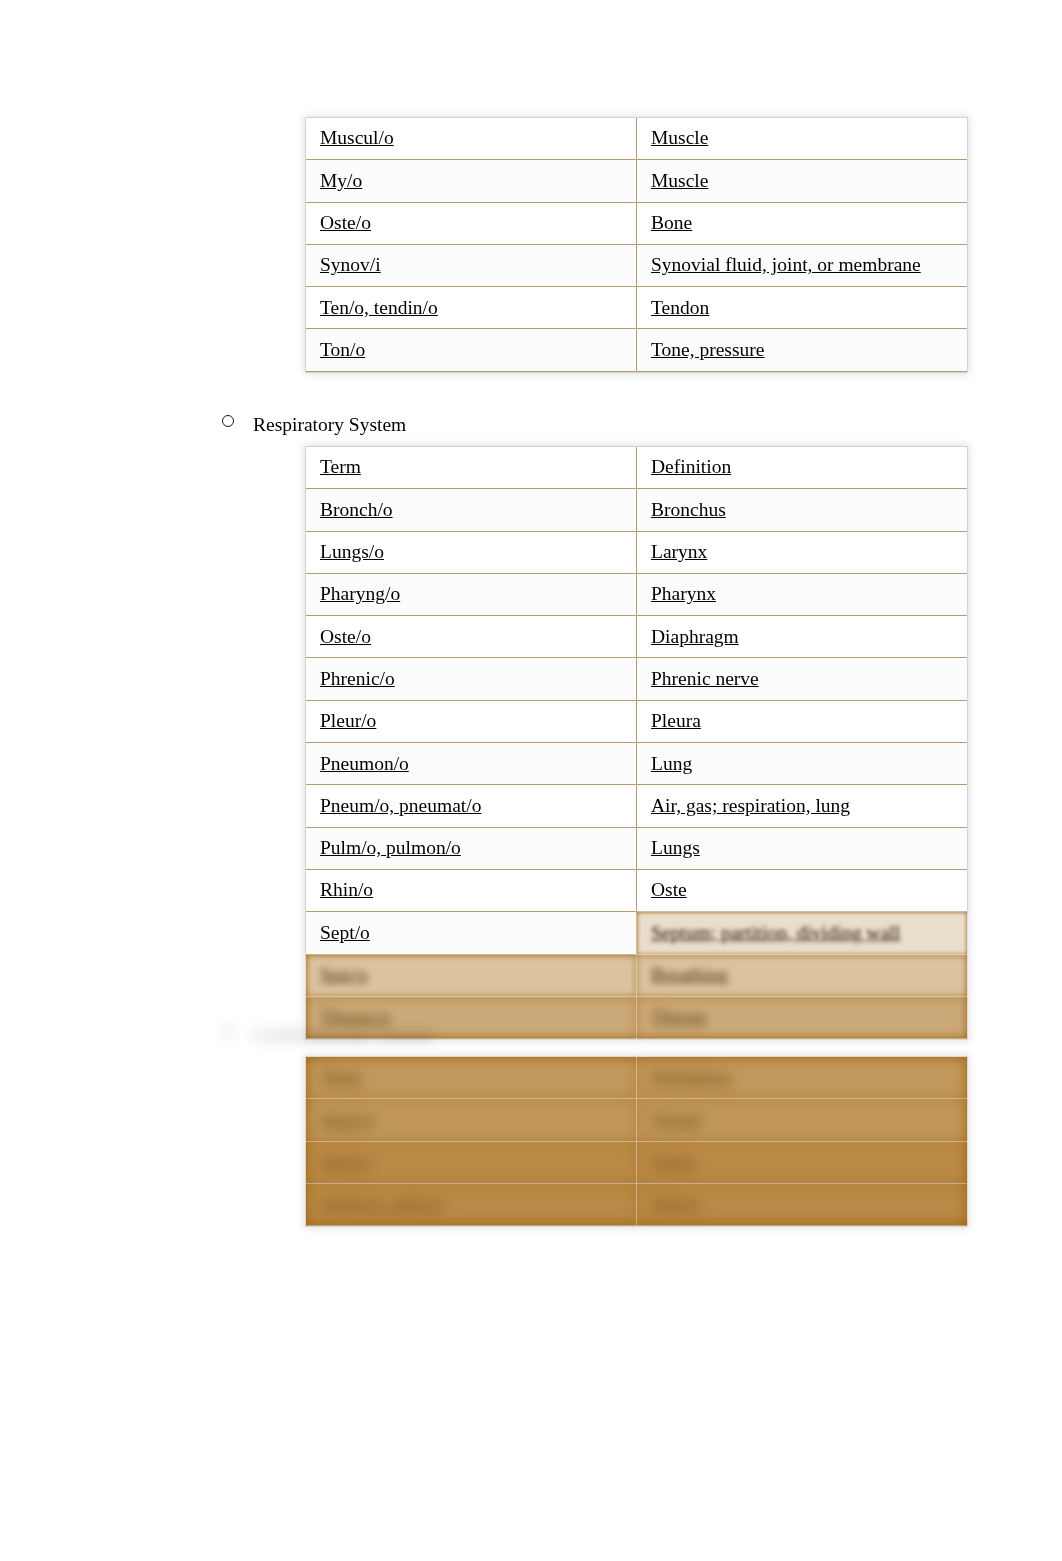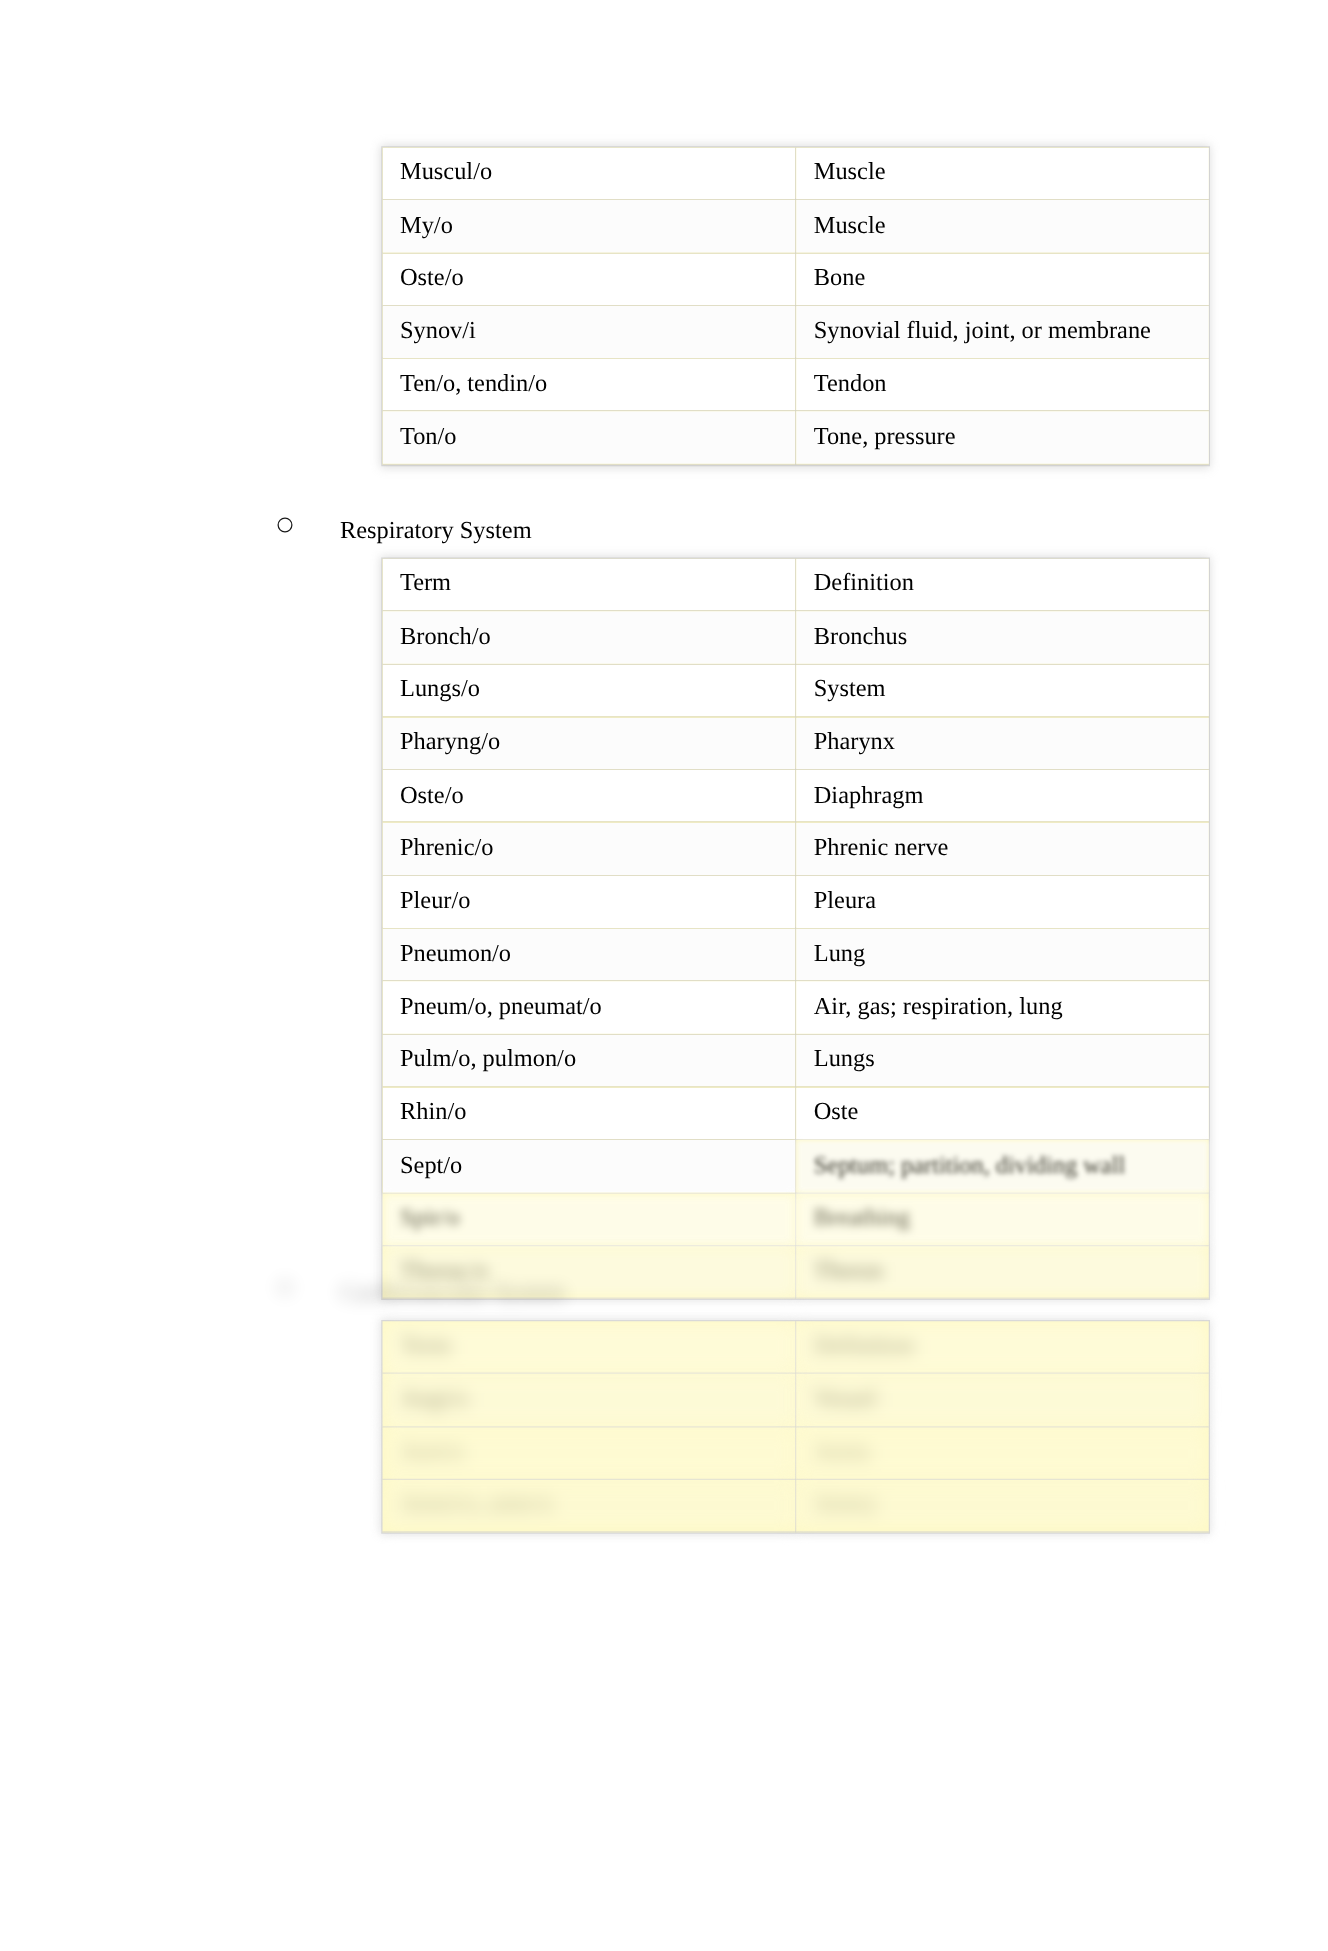--- a/index.html
+++ b/index.html
@@ -22,23 +22,24 @@
     background: #ffffff;
   }
 
   
   .term-table {
     position: absolute;
     left: 306px;
     width: 632px;
     border-collapse: collapse;
     table-layout: fixed;
-    background: #fef9c3;
+    background: #a16207;
     box-shadow: 0 0 0 1px rgba(190,190,190,0.55),
                 0 0 7px 2px rgba(185,185,185,0.45);
+    text-decoration: underline;
   }
   .term-table td {
     padding: 0 0 0 14px;
     height: 41.3px;
     vertical-align: middle;
     font-size: 19.5px;
     line-height: 1.25;
     border-bottom: 1px solid rgba(200,200,200,0.55);
     border-right: 1px solid rgba(200,200,200,0.55);
     white-space: nowrap;
@@ -68,21 +69,21 @@
   .bullet-mark {
     width: 10px;
     height: 10px;
     border: 1.4px solid #1a1a1a;
     border-radius: 50%;
     display: inline-block;
     flex: 0 0 auto;
     position: relative;
     top: -4px;
   }
-  .bullet-label { margin-left: 38px; }
+  .bullet-label { margin-left: 19px; }
   .blur-b { filter: blur(2.2px); opacity: 0.80; }
   .blur-c { filter: blur(3.6px); opacity: 0.62; }
   .blur-d { filter: blur(5.0px); opacity: 0.46; }
   .blur-e { filter: blur(6.2px); opacity: 0.34; }
   .blur-f { filter: blur(7.0px); opacity: 0.26; }
 
   
   #table-musculoskeletal { top: 118px; }
   #heading-respiratory   { top: 413px; }
   #table-respiratory     { top: 447px; }
@@ -133,21 +134,21 @@
       <tr>
         <td class="col-term">Term</td>
         <td class="col-def">Definition</td>
       </tr>
       <tr>
         <td class="col-term">Bronch/o</td>
         <td class="col-def">Bronchus</td>
       </tr>
       <tr>
         <td class="col-term">Lungs/o</td>
-        <td class="col-def">System</td>
+        <td class="col-def">Larynx</td>
       </tr>
       <tr>
         <td class="col-term">Pharyng/o</td>
         <td class="col-def">Pharynx</td>
       </tr>
       <tr>
         <td class="col-term">Oste/o</td>
         <td class="col-def">Diaphragm</td>
       </tr>
       <tr>

